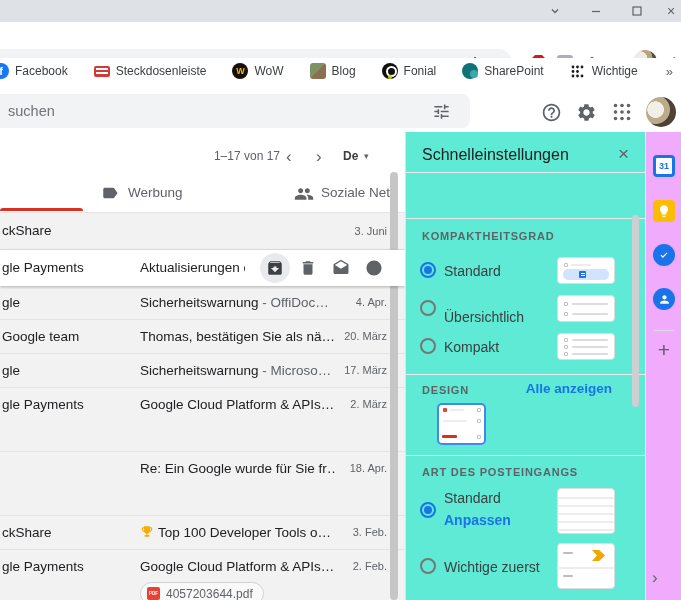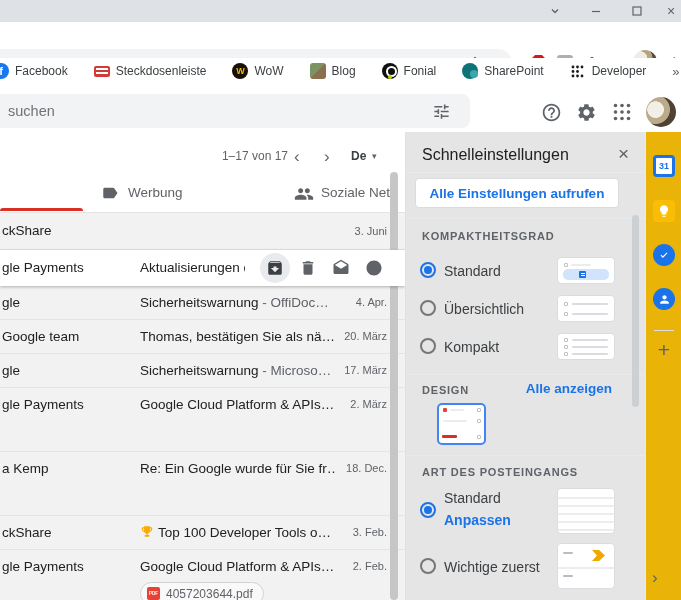--- a/index.html
+++ b/index.html
@@ -40,21 +40,21 @@
   .chev2{color:#5f6368;font-size:13px}
   
   .gheader{position:absolute;left:0;top:84px;right:0;height:48px;background:#fff;border-bottom:1px solid #eef0f2}
   .searchbox{position:absolute;left:-24px;top:94px;width:494px;height:34px;background:#f1f3f4;border-radius:8px}
   .searchph{position:absolute;left:32px;top:9px;font-size:14.5px;color:#6f7479}
   .hdico{position:absolute;width:24px;height:24px;display:flex;align-items:center;justify-content:center;color:#5f6368}
   .avatar-lg{position:absolute;left:646px;top:97px;width:30px;height:30px;border-radius:50%;
        background:radial-gradient(circle at 32% 42%,#f2efe9 0 30%,#bcab8b 32% 52%,#4d4234 55% 78%,#27221b 80%)}
   
   .listpane{position:absolute;left:0;top:132px;width:405px;bottom:0;background:#fff;overflow:hidden}
-  .ltb{position:absolute;left:8px;top:9px;right:0;height:31px;line-height:31px;font-size:12px;color:#5f6368}
+  .ltb{position:absolute;left:0;top:9px;right:0;height:31px;line-height:31px;font-size:12px;color:#5f6368}
   .tabs{position:absolute;left:0;top:40px;right:0;height:39px}
   .tab-ind{position:absolute;left:0;top:36px;width:83px;height:3px;background:#d93025;border-radius:3px 3px 0 0}
   .tablbl{position:absolute;top:13px;font-size:13.5px;color:#5f6368}
   .tabico{position:absolute;top:12px;width:18px;height:18px;color:#5f6368}
   .rows{position:absolute;left:0;top:80px;right:0;bottom:0;background:#f2f2f2;border-top:1px solid #e4e4e4}
   .row{position:relative;border-bottom:1px solid #e4e4e4;background:#f2f2f2}
   .row.hov{background:#fff;box-shadow:0 1px 3px rgba(0,0,0,.28);z-index:2;border-bottom:none}
   .sender{position:absolute;left:2px;top:0;width:132px;overflow:hidden;white-space:nowrap;color:#202124;font-size:13.5px}
   .subject{position:absolute;left:140px;top:0;right:70px;overflow:hidden;white-space:nowrap;font-size:13.5px}
   .snip{color:#5f6368}
@@ -65,21 +65,21 @@
         display:flex;align-items:center;justify-content:center}
   .chip-doc{width:13px;height:13px;background:#4285f4;border-radius:2px;position:relative}
   .chip-doc i{position:absolute;left:3px;right:3px;height:1.5px;background:#fff}
   .chip-doc i.a{top:3.5px}.chip-doc i.b{top:6px}.chip-doc i.c{top:8.5px;right:5px}
   .ract{position:absolute;right:16px;top:3px;display:flex;gap:3px}
   .ract .cell{width:30px;height:30px;display:flex;align-items:center;justify-content:center;color:#5f6368}
   .ract .cell.hl{background:#e9eaed;border-radius:50%;color:#3c4043}
   .lscroll{position:absolute;left:390px;top:40px;width:8px;bottom:0;background:#c6c6c6;border-radius:4px}
   .vdivider{position:absolute;left:405px;top:132px;width:1px;bottom:0;background:#dfe1e5}
   
-  .panel{position:absolute;left:406px;top:132px;width:239px;bottom:0;background:#e5e5e5;font-size:14px;color:#3c4043}
+  .panel{position:absolute;left:406px;top:132px;width:239px;bottom:0;background:#5eead4;font-size:14px;color:#3c4043}
   .pline{position:absolute;left:0;right:0;height:1px;background:#e8eaed}
   .ptitle{position:absolute;left:16px;top:14px;font-size:16px;color:#202124}
   .pclose{position:absolute;right:16px;top:12px;font-size:19px;color:#5f6368;line-height:20px}
   .pbtn{position:absolute;left:9px;right:26px;top:46px;height:28px;border:1px solid #dadce0;border-radius:4px;
         color:#1a73e8;font-weight:bold;font-size:13.5px;display:flex;align-items:center;justify-content:center;background:#fff}
   .phead{position:absolute;left:16px;font-size:11px;font-weight:bold;letter-spacing:.8px;color:#5f6368}
   .radio{position:absolute;width:16px;height:16px;border:2px solid #747775;border-radius:50%;box-sizing:border-box}
   .radio.sel{border-color:#1a73e8}
   .radio.sel i{position:absolute;left:2px;top:2px;width:8px;height:8px;background:#1a73e8;border-radius:50%}
   .optlbl{position:absolute;left:38px;font-size:14px;color:#3c4043}
@@ -89,21 +89,21 @@
   .bluepill{position:absolute;left:5px;right:5px;height:11px;background:#d2e3fc;border-radius:5px}
   .minidoc{position:absolute;left:16px;top:2px;width:7px;height:7px;background:#1a73e8;border-radius:1px}
   .minidoc i{position:absolute;left:1.5px;right:1.5px;height:1px;background:#fff}
   .minidoc i.a{top:2px}.minidoc i.b{top:4px}
   .link{color:#1a73e8}
   .theme-thumb{position:absolute;left:31px;top:271px;width:45px;height:38px;border:2px solid #4285f4;border-radius:5px;background:#fff}
   .imp{width:13px;height:11px;background:#f2a600;
        clip-path:polygon(0 0,55% 0,100% 50%,55% 100%,0 100%,38% 50%)}
   .pscroll{position:absolute;left:226px;top:83px;width:7px;height:192px;background:#ccd0d3;border-radius:4px}
   
-  .rail{position:absolute;left:645px;top:132px;width:36px;bottom:0;background:#eab308;border-left:1px solid #e8eaed}
+  .rail{position:absolute;left:645px;top:132px;width:36px;bottom:0;background:#f0abfc;border-left:1px solid #e8eaed}
   .railico{position:absolute;left:7px;width:22px;height:22px}
   .cal{background:#1a73e8;border-radius:4px}
   .cal i{position:absolute;left:3px;right:3px;top:3px;bottom:3px;background:#fff;border-radius:1px;
          display:flex;align-items:center;justify-content:center;font-size:9px;font-weight:bold;color:#1a73e8;font-style:normal}
   .keep{background:#fbbc04;border-radius:4px;display:flex;align-items:center;justify-content:center;color:#fff}
   .circ{border-radius:50%;background:#1a73e8;display:flex;align-items:center;justify-content:center;color:#fff}
   .raildiv{position:absolute;left:8px;width:20px;height:1px;background:#dadce0}
   .plus{position:absolute;left:0;width:36px;text-align:center;font-size:21px;color:#5f6368}
   .collapse{position:absolute;left:6px;font-size:17px;color:#5f6368}
   svg{display:block}
@@ -205,21 +205,21 @@
             <circle cx="2" cy="2" r="1.4"></circle>
             <circle cx="6.5" cy="2" r="1.4"></circle>
             <circle cx="11" cy="2" r="1.4"></circle>
             <circle cx="2" cy="6.5" r="1.4"></circle>
             <circle cx="6.5" cy="6.5" r="1.4"></circle>
             <circle cx="2" cy="11" r="1.4"></circle>
             <circle cx="6.5" cy="11" r="1.4"></circle>
             <circle cx="11" cy="11" r="1.4"></circle>
           </svg>
       </span>
-      <span>Developer</span>
+      <span>Wichtige</span>
     </span>
     <span class="bm-right">
       <span class="chev2">»</span>
 
     </span>
   </div>
 
   <div class="gheader"></div>
   <div class="searchbox">
     <span class="searchph">suchen</span>
@@ -330,23 +330,22 @@
         <span class="rdate">17. März</span>
       </div>
 
       <div class="row" style="height:63px;line-height:33px">
         <span class="sender">gle Payments</span>
         <span class="subject"><span>Google Cloud Platform &amp; APIs…</span></span>
         <span class="rdate">2. März</span>
       </div>
 
       <div class="row" style="height:63px;line-height:33px">
-        <span class="sender">a Kemp</span>
         <span class="subject"><span>Re: Ein Google wurde für Sie fr…</span></span>
-        <span class="rdate">18. Dec.</span>
+        <span class="rdate">18. Apr.</span>
       </div>
 
       <div class="row" style="height:33px;line-height:33px">
         <span class="sender">ckShare</span>
         <span class="subject">
           <span style="display:inline-block;vertical-align:-2px;margin-right:4px">
             <svg width="14" height="14" viewBox="0 0 24 24">
                 <path fill="#f9ab00" d="M19 4h-2V2H7v2H5c-1.1 0-2 .9-2 2v1c0 2.6 1.9 4.7 4.4 5 .6 1.5 1.9 2.6 3.6 2.9V17H8v3h8v-3h-3v-2.1c1.6-.3 3-1.4 3.6-2.9 2.5-.3 4.4-2.4 4.4-5V6c0-1.1-.9-2-2-2zM5 7V6h2v3.8C5.8 9.4 5 8.3 5 7zm14 0c0 1.3-.8 2.4-2 2.8V6h2v1z"></path>
               </svg>
           </span><span>Top 100 Developer Tools o…</span></span>
@@ -364,42 +363,41 @@
       </div>
     </div>
     <div class="lscroll"></div>
   </div>
   <div class="vdivider"></div>
 
   <div class="panel">
     <span class="ptitle">Schnelleinstellungen</span>
     <span class="pclose">×</span>
     <div class="pline" style="top:40px"></div>
-    <div class="pbtn">Alle Einstellungen aufrufen</div>
     <div class="pline" style="top:86px"></div>
 
     <span class="phead" style="top:98px">KOMPAKTHEITSGRAD</span>
 
     <span class="radio sel" style="left:14px;top:130px">
         <i></i>
       </span>
     <span class="optlbl" style="top:131px">Standard</span>
     <span class="sthumb" style="top:125px;height:27px">
       <span class="dot" style="left:6px;top:5px"></span>
         <span class="ln" style="left:13px;top:6px;width:20px;background:#ececec"></span>
       <span class="bluepill" style="top:11px">
           <span class="minidoc">
             <i class="a"></i>
             <i class="b"></i>
           </span>
         </span>
     </span>
 
     <span class="radio" style="left:14px;top:168px"></span>
-    <span class="optlbl" style="top:169px">Übersichtlich</span>
+    <span class="optlbl" style="top:177px">Übersichtlich</span>
     <span class="sthumb" style="top:163px;height:27px">
       <span class="dot" style="left:6px;top:6px"></span>
         <span class="ln" style="left:14px;top:7px;width:36px"></span>
       <span class="dot" style="left:6px;top:16px"></span>
         <span class="ln" style="left:14px;top:17px;width:36px"></span>
     </span>
 
     <span class="radio" style="left:14px;top:206px"></span>
     <span class="optlbl" style="top:207px">Kompakt</span>
     <span class="sthumb" style="top:201px;height:27px">

